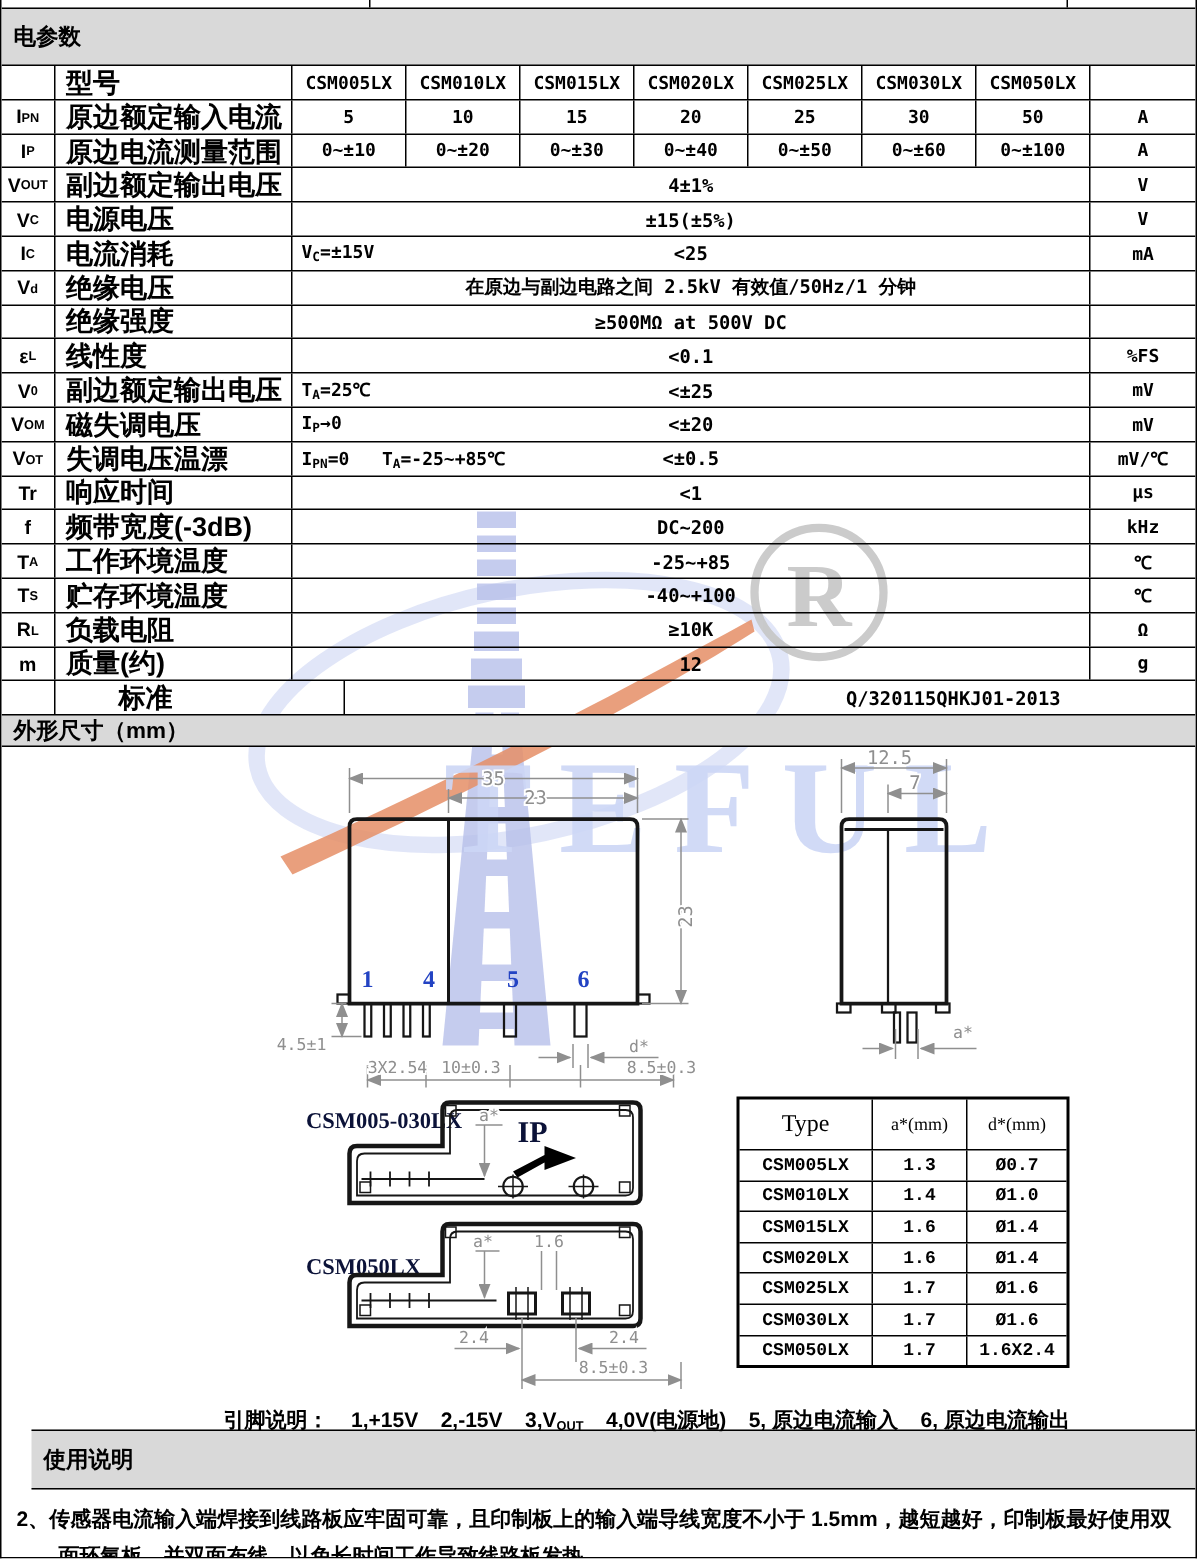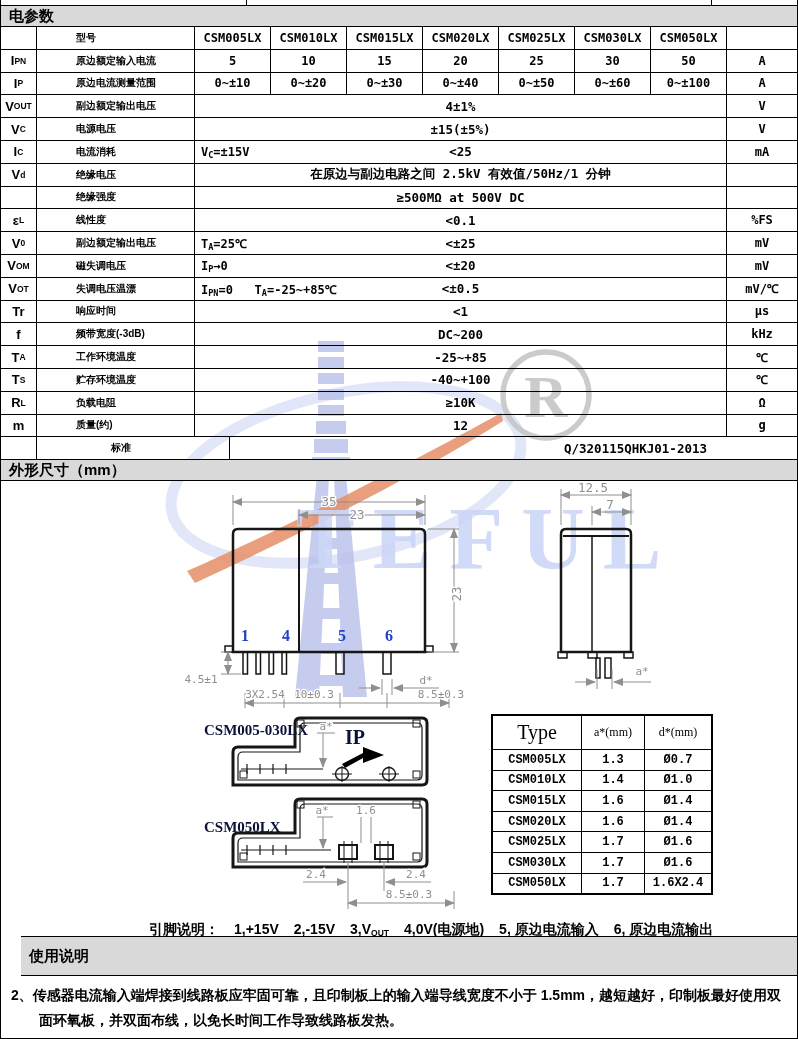--- a/index.html
+++ b/index.html
@@ -5,32 +5,32 @@
   html,body{margin:0;padding:0;background:#fff;}
   .page{width:798px;height:1039px;position:relative;background:#fff;overflow:hidden;
         font-family:"Liberation Sans",sans-serif;color:#000;box-sizing:border-box;
         border-left:1.5px solid #000;border-right:1.5px solid #000;border-bottom:1.5px solid #000;}
   .wm{position:absolute;left:0;top:325px;z-index:0;pointer-events:none;}
   .content{position:relative;z-index:1;}
   .topstrip{height:5px;position:relative;}
   .tick{position:absolute;top:0;width:1px;height:5px;background:#000;}
   .band{background:#d9d9d9;border-top:1.5px solid #000;border-bottom:1.5px solid #000;
         display:flex;align-items:center;font-weight:bold;font-size:15px;padding-left:8px;box-sizing:border-box;}
-  .band1{height:22px;border-top:1px solid #000;}
+  .band1{height:39px;border-top:1px solid #000;}
   .band2{height:22px;}
   .band3{height:40px;margin-left:20px;}
   
   .ptable{height:432px;display:flex;flex-direction:column;}
   .prow{flex:1 1 0;display:grid;grid-template-columns:36px 158px repeat(7,76px) 1fr;
         border-bottom:1px solid #000;box-sizing:border-box;min-height:0;}
   .prow:last-child{border-bottom:none;gap:35px;}
   .pc{border-right:1px solid #000;display:flex;align-items:center;justify-content:center;
       font-size:12.5px;box-sizing:border-box;overflow:hidden;white-space:nowrap;}
   .pc.sym{font-weight:bold;font-size:13px;}
-  .pc.name{justify-content:flex-start;padding-left:7px;font-weight:bold;font-size:10px;margin-left:32px;}
+  .pc.name{justify-content:flex-start;padding-left:7px;font-weight:bold;font-size:18px;}
   .pc.val{font-family:"DejaVu Sans Mono",monospace;font-size:12px;font-weight:bold;}
   .pc.merge{grid-column:3/10;position:relative;font-family:"DejaVu Sans Mono",monospace;
             font-size:12.5px;font-weight:bold;justify-content:center;}
   .pc.unit{border-right:none;font-family:"DejaVu Sans Mono",monospace;font-size:12px;font-weight:bold;}
   .cond{position:absolute;left:6px;top:50%;transform:translateY(-50%);font-size:12px;font-weight:bold;}
   .sb{font-size:8.5px;vertical-align:-2px;}
   .phead .pc{font-weight:bold;}
   .phead .pc.val{font-size:12px;}
   
   .draw{height:455px;position:relative;}
@@ -44,21 +44,21 @@
   .navy{font-family:"Liberation Serif",serif;font-weight:bold;fill:#0b1238;}
   
   .ttable{position:absolute;left:490px;top:233px;width:218px;border:2px solid #000;background:transparent;}
   .trow{display:grid;grid-template-columns:89px 63px 1fr;border-bottom:1px solid #000;height:19.6px;}
   .trow.thead{height:33px;}
   .trow:last-child{border-bottom:none;}
   .tcell{border-right:1px solid #000;display:flex;align-items:center;justify-content:center;
          font-family:"Liberation Mono",monospace;font-size:12px;font-weight:bold;box-sizing:border-box;}
   .tcell:last-child{border-right:none;}
   .thead .tcell{font-family:"Liberation Serif",serif;font-weight:normal;font-size:12px;}
-  .thead .tcell.tname{font-size:20px;}
+  .thead .tcell.tname{font-size:16px;}
   .pinnote{position:absolute;left:148px;top:440px;display:flex;gap:15px;align-items:baseline;
            font-weight:bold;font-size:14px;white-space:nowrap;}
   
   .notes{padding:7px 10px 0 10px;}
   .note{font-weight:bold;font-size:14px;line-height:25px;padding-left:28px;text-indent:-28px;margin-bottom:3px;}
 </style>
 </head>
 <body>
 
 <div class="page">

